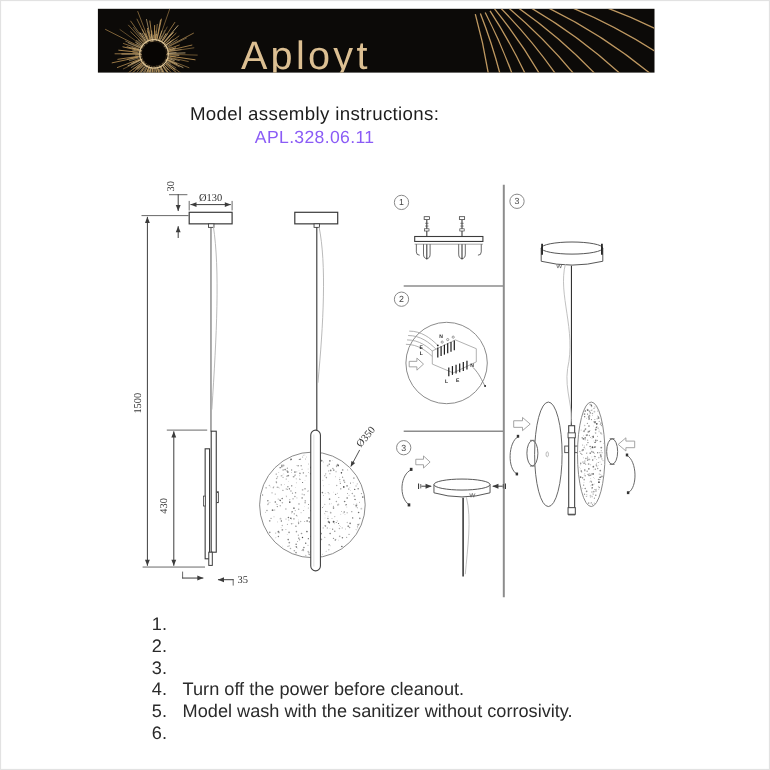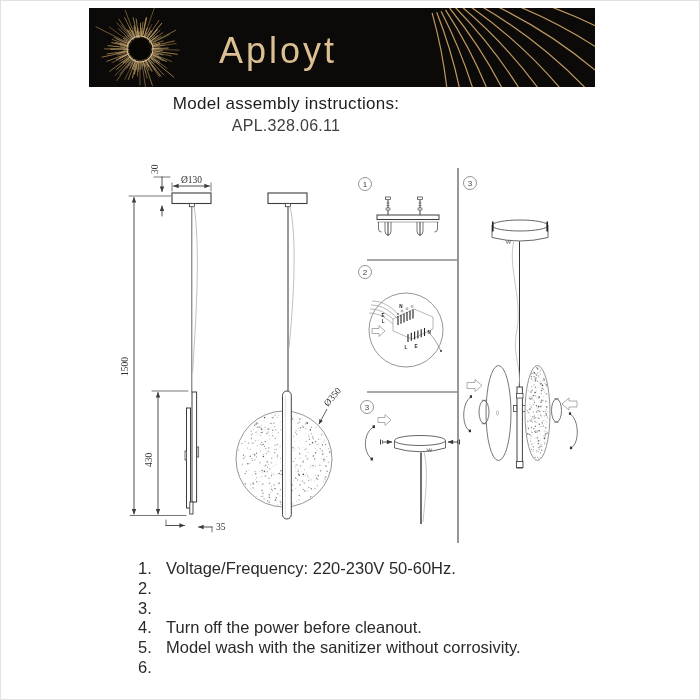--- a/index.html
+++ b/index.html
@@ -3,33 +3,33 @@
 <meta charset="utf-8">
 <style>
   html,body{margin:0;padding:0;}
   body{
     width:700px;height:700px;position:relative;background:#ffffff;
     font-family:"Liberation Sans",sans-serif;color:#262626;overflow:hidden;
   }
   .frame{position:absolute;inset:0;border:1px solid #e2e2e2;pointer-events:none;}
   
   .banner{
-    position:absolute;left:89px;top:8px;width:506px;height:79px;
+    position:absolute;left:89px;top:8px;width:506px;height:58px;
     background:#0c0a08;overflow:hidden;
   }
   .banner svg{position:absolute;left:0;top:0;}
   .brand{
     position:absolute;left:130px;top:22px;
     font-size:36px;font-weight:300;letter-spacing:3px;color:#dcbf92;
     font-family:"Liberation Sans",sans-serif;
   }
   
   .title-block{position:absolute;left:0;top:94px;width:572px;text-align:center;}
   .title-line1{font-size:17px;color:#1d1d1d;letter-spacing:.3px;}
-  .title-line2{font-size:16px;color:#404040;letter-spacing:.3px;margin-top:3px;}
+  .title-line2{font-size:16px;color:#8b5cf6;letter-spacing:.3px;margin-top:3px;}
   
   svg.drawing{position:absolute;left:0;top:0;}
   .dimtxt{font-family:"Liberation Serif",serif;font-size:9.5px;fill:#333;}
   .badgetxt{font-family:"Liberation Sans",sans-serif;font-size:8px;fill:#444;}
   .wiretxt{font-family:"Liberation Sans",sans-serif;font-size:4.6px;font-weight:bold;fill:#1a1a1a;}
   
   .instructions{position:absolute;left:138px;top:559px;width:540px;}
   .instructions ol{list-style:none;margin:0;padding:0;}
   .instructions li{display:flex;font-size:16.5px;line-height:19.8px;color:#2a2a2a;}
   .instructions .num{width:28px;flex:0 0 28px;}
@@ -1107,21 +1107,20 @@
     <path d="M570 414 C579 419 580 443 571 448" stroke="#666" stroke-width="0.9" fill="none"></path>
     <rect x="568.9" y="412.3" width="2.2" height="2.6" fill="#333"></rect>
     <rect x="569.9" y="446.6" width="2.2" height="2.6" fill="#333"></rect>
   </g>
 </svg>
 
 <div class="instructions">
   <ol>
     <li>
         <span class="num">1.</span>
-        <span class="txt">Voltage/Frequency: 220-230V 50-60Hz.</span>
       </li>
     <li>
         <span class="num">2.</span>
       </li>
     <li>
         <span class="num">3.</span>
       </li>
     <li>
         <span class="num">4.</span>
         <span class="txt">Turn off the power before cleanout.</span>

